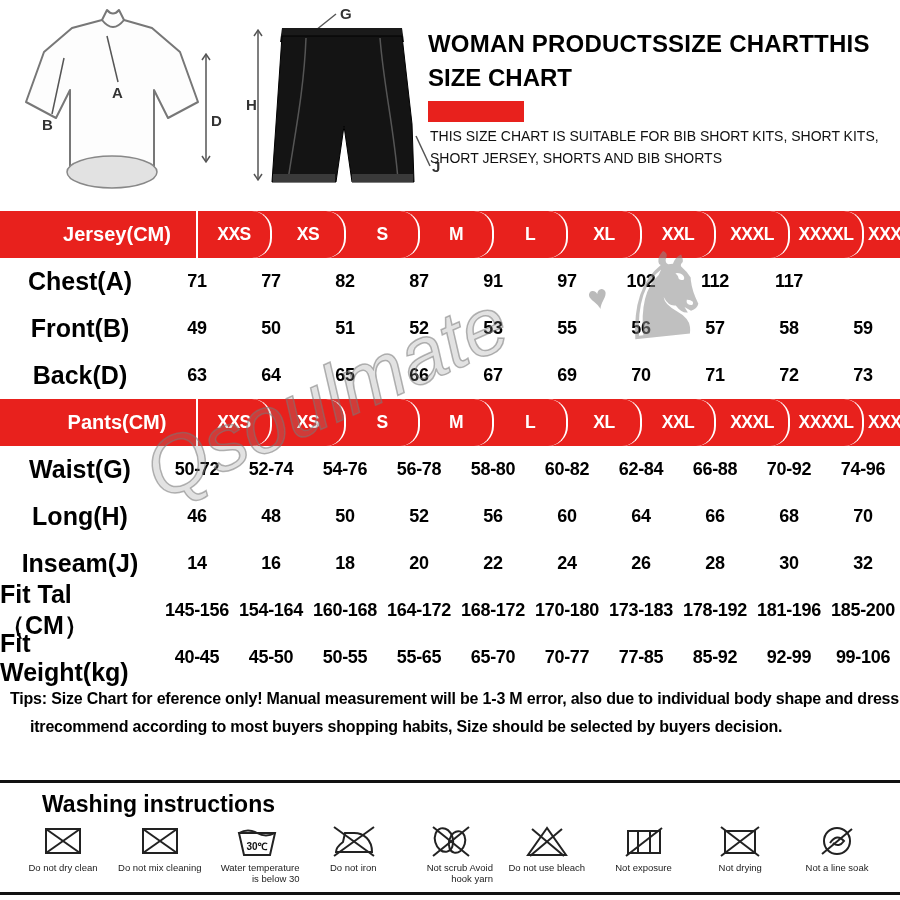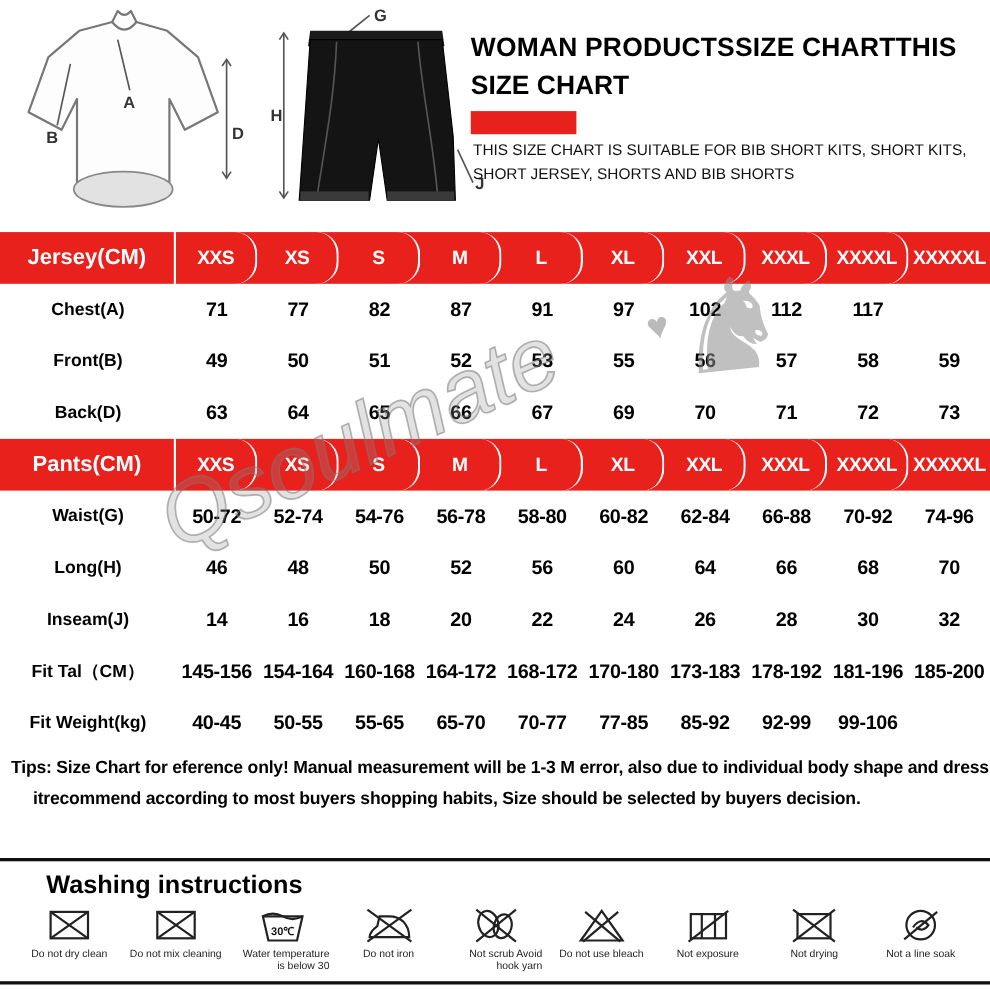--- a/index.html
+++ b/index.html
@@ -14,28 +14,28 @@
   .red-accent-bar { position:absolute; left:428px; top:101px; width:96px; height:21px; background:#e8211d; }
   .subtitle { position:absolute; left:430px; top:126px; width:465px; font-size:14px; line-height:1.55; color:#111; }
   .jersey-wrap { position:absolute; left:6px; top:4px; }
   .shorts-wrap { position:absolute; left:244px; top:4px; }
   .diagram-label { font:bold 15px "Liberation Sans", sans-serif; fill:#333; }
   .sketch { stroke:#777; stroke-width:2; fill:#fdfdfd; stroke-linejoin:round; }
   .mline { stroke:#555; stroke-width:1.5; fill:none; }
   
   .size-table { position:absolute; left:0; top:211px; width:900px; }
   .t-row { display:flex; height:47px; }
-  .red-row { background:#e8211d; color:#fff; }
+  .red-row { background:#e8211d; color:#fff;padding-left:38px; }
   .red-row .t-cell { border-right:2px solid #fff; }
   .red-row .t-cell:last-child { border-right:none; }
   .t-cell { flex:none; width:74px; display:flex; align-items:center; justify-content:center; font-weight:bold; }
   .label-cell { width:160px; }
   .header-label { font-size:20px; }
   .size-cell { font-size:17.5px; letter-spacing:-0.5px;border-radius:20px; }
-  .data-row .label-cell { font-size:16px; }
+  .data-row .label-cell { font-size:25px; }
   .value-cell { font-size:18px; letter-spacing:-0.3px; }
   
   .watermark-text {
     position:absolute; left:150px; top:430px; font-size:80px; font-style:italic;
     color:rgba(140,140,140,.25); -webkit-text-stroke:1.5px rgba(120,120,120,.55);
     transform:rotate(-24deg); transform-origin:0 50%; pointer-events:none; white-space:nowrap;
   }
   .horse-mark { position:absolute; left:612px; top:228px; font-size:116px; color:rgba(140,140,140,.55); transform:scaleX(-1) rotate(6deg); pointer-events:none; }
   .heart-mark { position:absolute; left:588px; top:278px; font-size:34px; color:rgba(140,140,140,.6); transform:rotate(-12deg); pointer-events:none; }
   
@@ -207,20 +207,21 @@
         <div class="t-cell value-cell">168-172</div>
         <div class="t-cell value-cell">170-180</div>
         <div class="t-cell value-cell">173-183</div>
         <div class="t-cell value-cell">178-192</div>
         <div class="t-cell value-cell">181-196</div>
         <div class="t-cell value-cell">185-200</div>
       </div>
       <div class="t-row data-row">
         <div class="t-cell label-cell">Fit Weight(kg)</div>
         <div class="t-cell value-cell">40-45</div>
+        <div class="t-cell value-cell">45-50</div>
         <div class="t-cell value-cell">50-55</div>
         <div class="t-cell value-cell">55-65</div>
         <div class="t-cell value-cell">65-70</div>
         <div class="t-cell value-cell">70-77</div>
         <div class="t-cell value-cell">77-85</div>
         <div class="t-cell value-cell">85-92</div>
         <div class="t-cell value-cell">92-99</div>
         <div class="t-cell value-cell">99-106</div>
       </div>
     </div>

